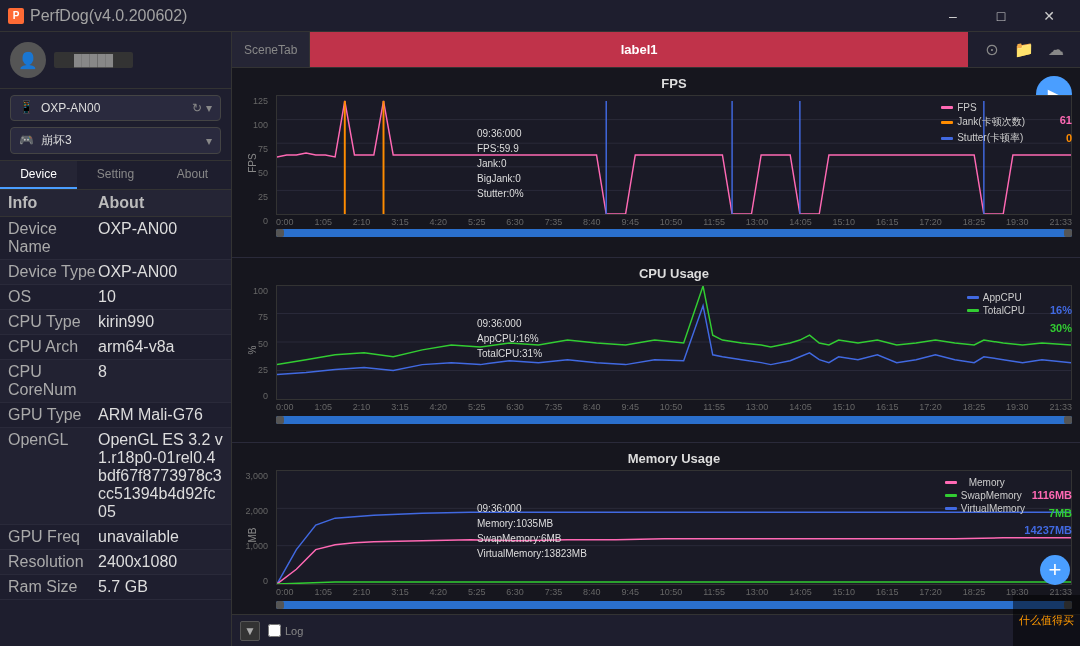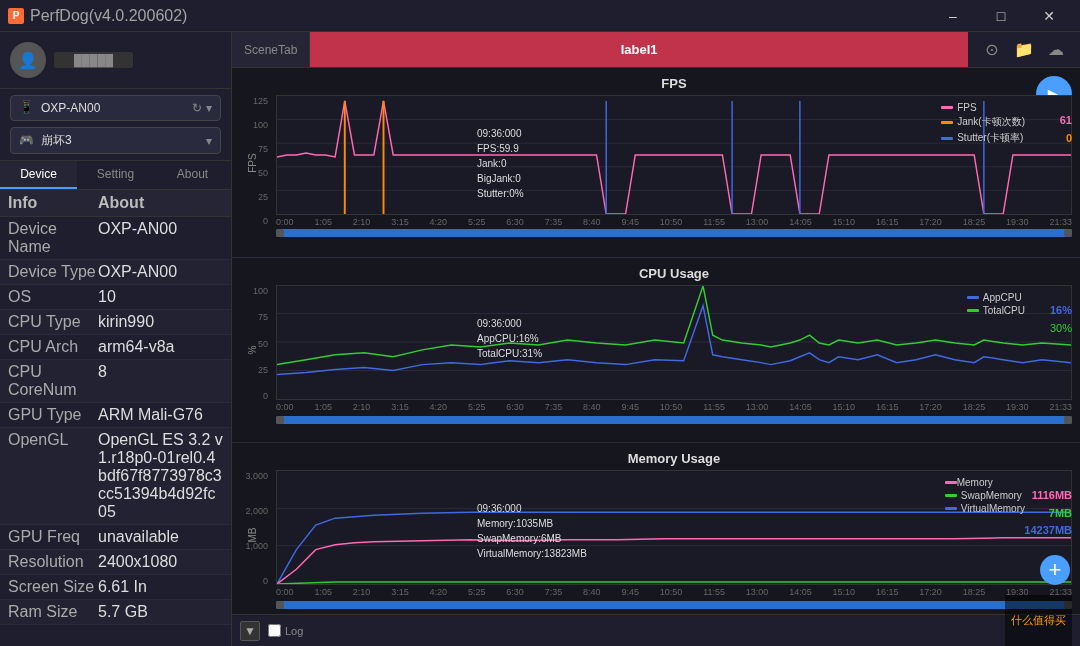--- a/index.html
+++ b/index.html
@@ -346,21 +346,21 @@
       display: flex; align-items: center; justify-content: center;
       font-size: 22px;
       color: white;
       cursor: pointer;
       font-weight: 300;
     }
 
     
     .watermark {
       position: absolute;
-      right: 8px;
+      right: 0;
       bottom: 0;
       font-size: 11px;
       color: #f90;
       background: rgba(0,0,0,0.5);
       padding: 18px 6px;
     }
   </style>
 </head>
 <body>
 
@@ -448,24 +448,20 @@
             <span class="col-info">OpenGL</span>
             <span class="col-value">OpenGL ES 3.2 v1.r18p0-01rel0.4bdf67f8773978c3cc51394b4d92fc05</span>
           </div>
           <div class="info-row">
             <span class="col-info">GPU Freq</span>
             <span class="col-value">unavailable</span>
           </div>
           <div class="info-row">
             <span class="col-info">Resolution</span>
             <span class="col-value">2400x1080</span>
-          </div>
-          <div class="info-row">
-            <span class="col-info">Screen Size</span>
-            <span class="col-value">6.61 In</span>
           </div>
           <div class="info-row">
             <span class="col-info">Ram Size</span>
             <span class="col-value">5.7 GB</span>
           </div>
         </div>
     </div>
 
   </div>
 
@@ -641,21 +637,21 @@
             <span>AppCPU</span>
           </div>
           <div style="display:flex;align-items:center;gap:4px;">
             <div style="width:12px;height:3px;background:#32cd32;border-radius:1px;"></div>
             <span>TotalCPU</span>
           </div>
         </div>
 
         <div class="chart-value-display">
           <div style="color:#4169e1;font-weight:bold;">16%</div>
-          <div style="color:#32cd32;font-weight:normal;">30%</div>
+          <div style="color:#32cd32;font-weight:bold;">30%</div>
         </div>
 
       </div>
 
       <div class="chart-container" style="height:185px; position:relative;">
         <div class="chart-y-label">MB</div>
         <div class="chart-title">Memory Usage</div>
 
         <div style="position:absolute;left:0;top:28px;width:40px;height:115px;display:flex;flex-direction:column;justify-content:space-between;align-items:flex-end;padding-right:4px;font-size:9px;color:#666;">
           <span>3,000</span>
@@ -707,21 +703,21 @@
             <span>21:33</span>
         </div>
 
         <div class="chart-scrollbar">
           <div class="chart-scrollbar-thumb" style="left:0;width:100%;background:#2a6fcc;"></div>
           <div style="position:absolute;left:0;top:0;width:8px;height:100%;background:#555;border-radius:2px;"></div>
           <div style="position:absolute;right:0;top:0;width:8px;height:100%;background:#555;border-radius:2px;"></div>
         </div>
 
         <div style="position:absolute;right:55px;top:34px;font-size:10px;color:#ccc;">
-          <div style="display:flex;align-items:center;gap:0;margin-bottom:2px;">
+          <div style="display:flex;align-items:center;gap:12px;margin-bottom:2px;">
             <div style="width:12px;height:3px;background:#ff69b4;border-radius:1px;"></div>
             <span>Memory</span>
           </div>
           <div style="display:flex;align-items:center;gap:4px;margin-bottom:2px;">
             <div style="width:12px;height:3px;background:#32cd32;border-radius:1px;"></div>
             <span>SwapMemory</span>
           </div>
           <div style="display:flex;align-items:center;gap:4px;">
             <div style="width:12px;height:3px;background:#4169e1;border-radius:1px;"></div>
             <span>VirtualMemory</span>

